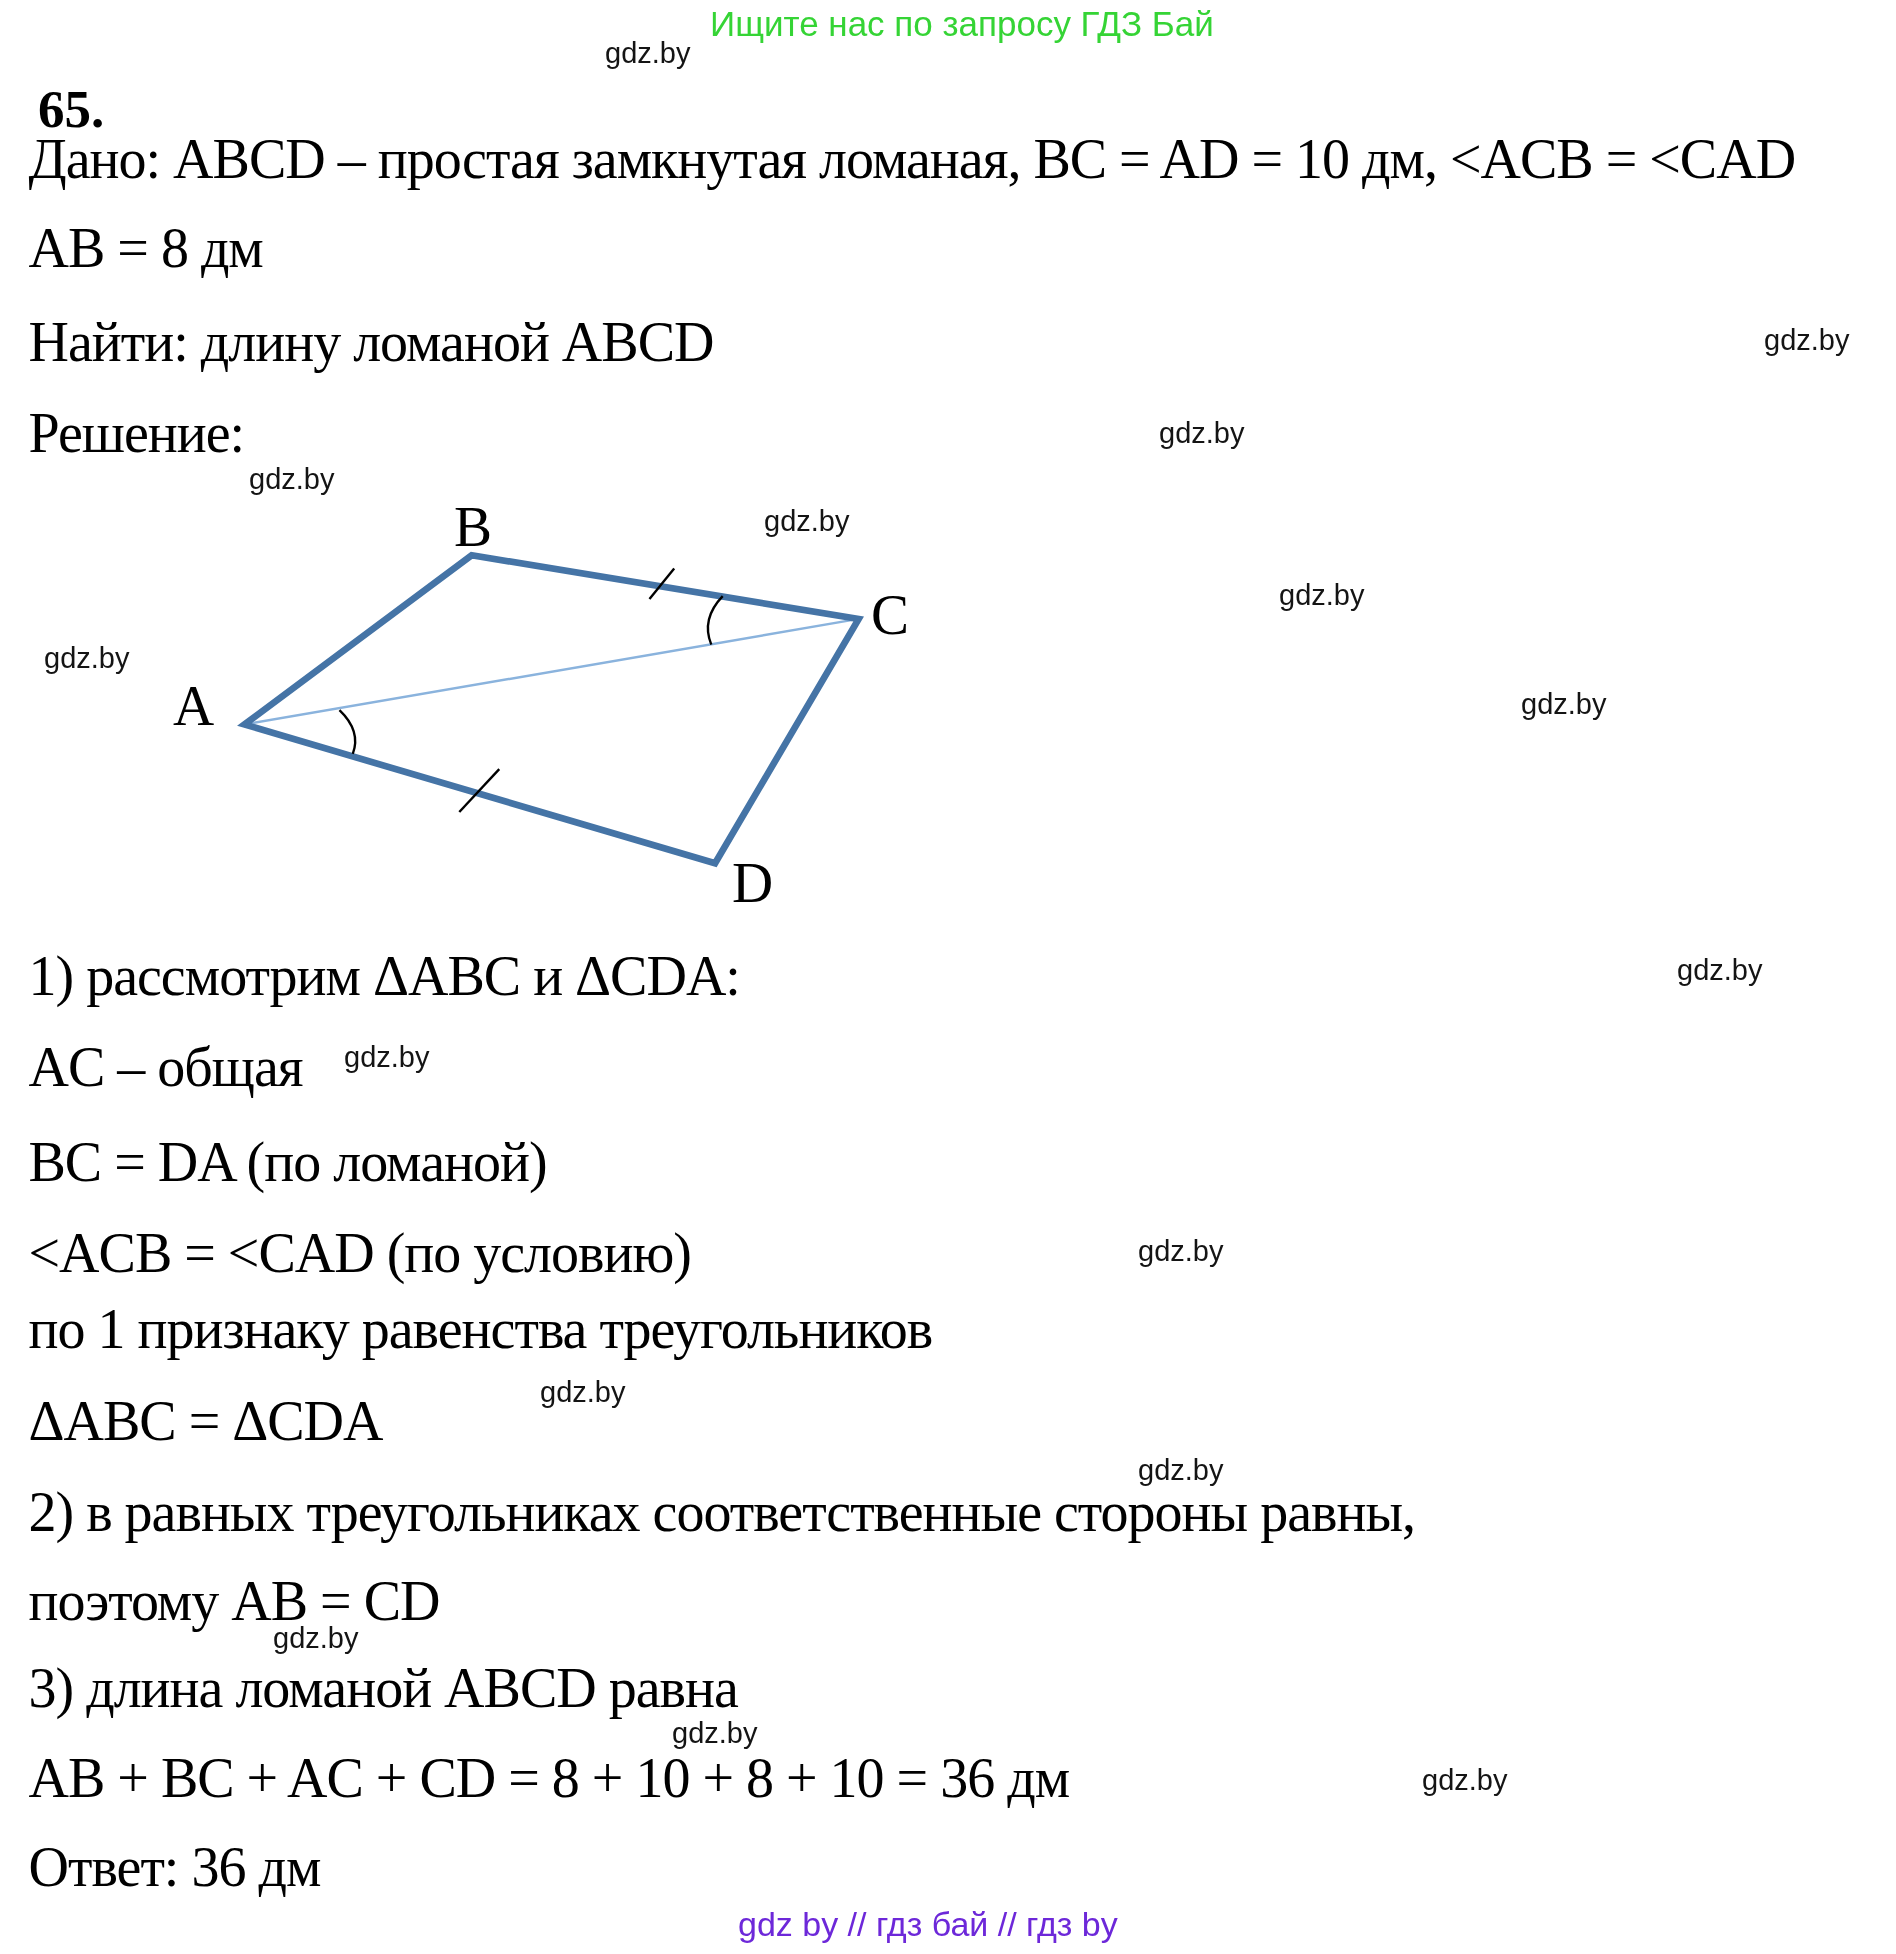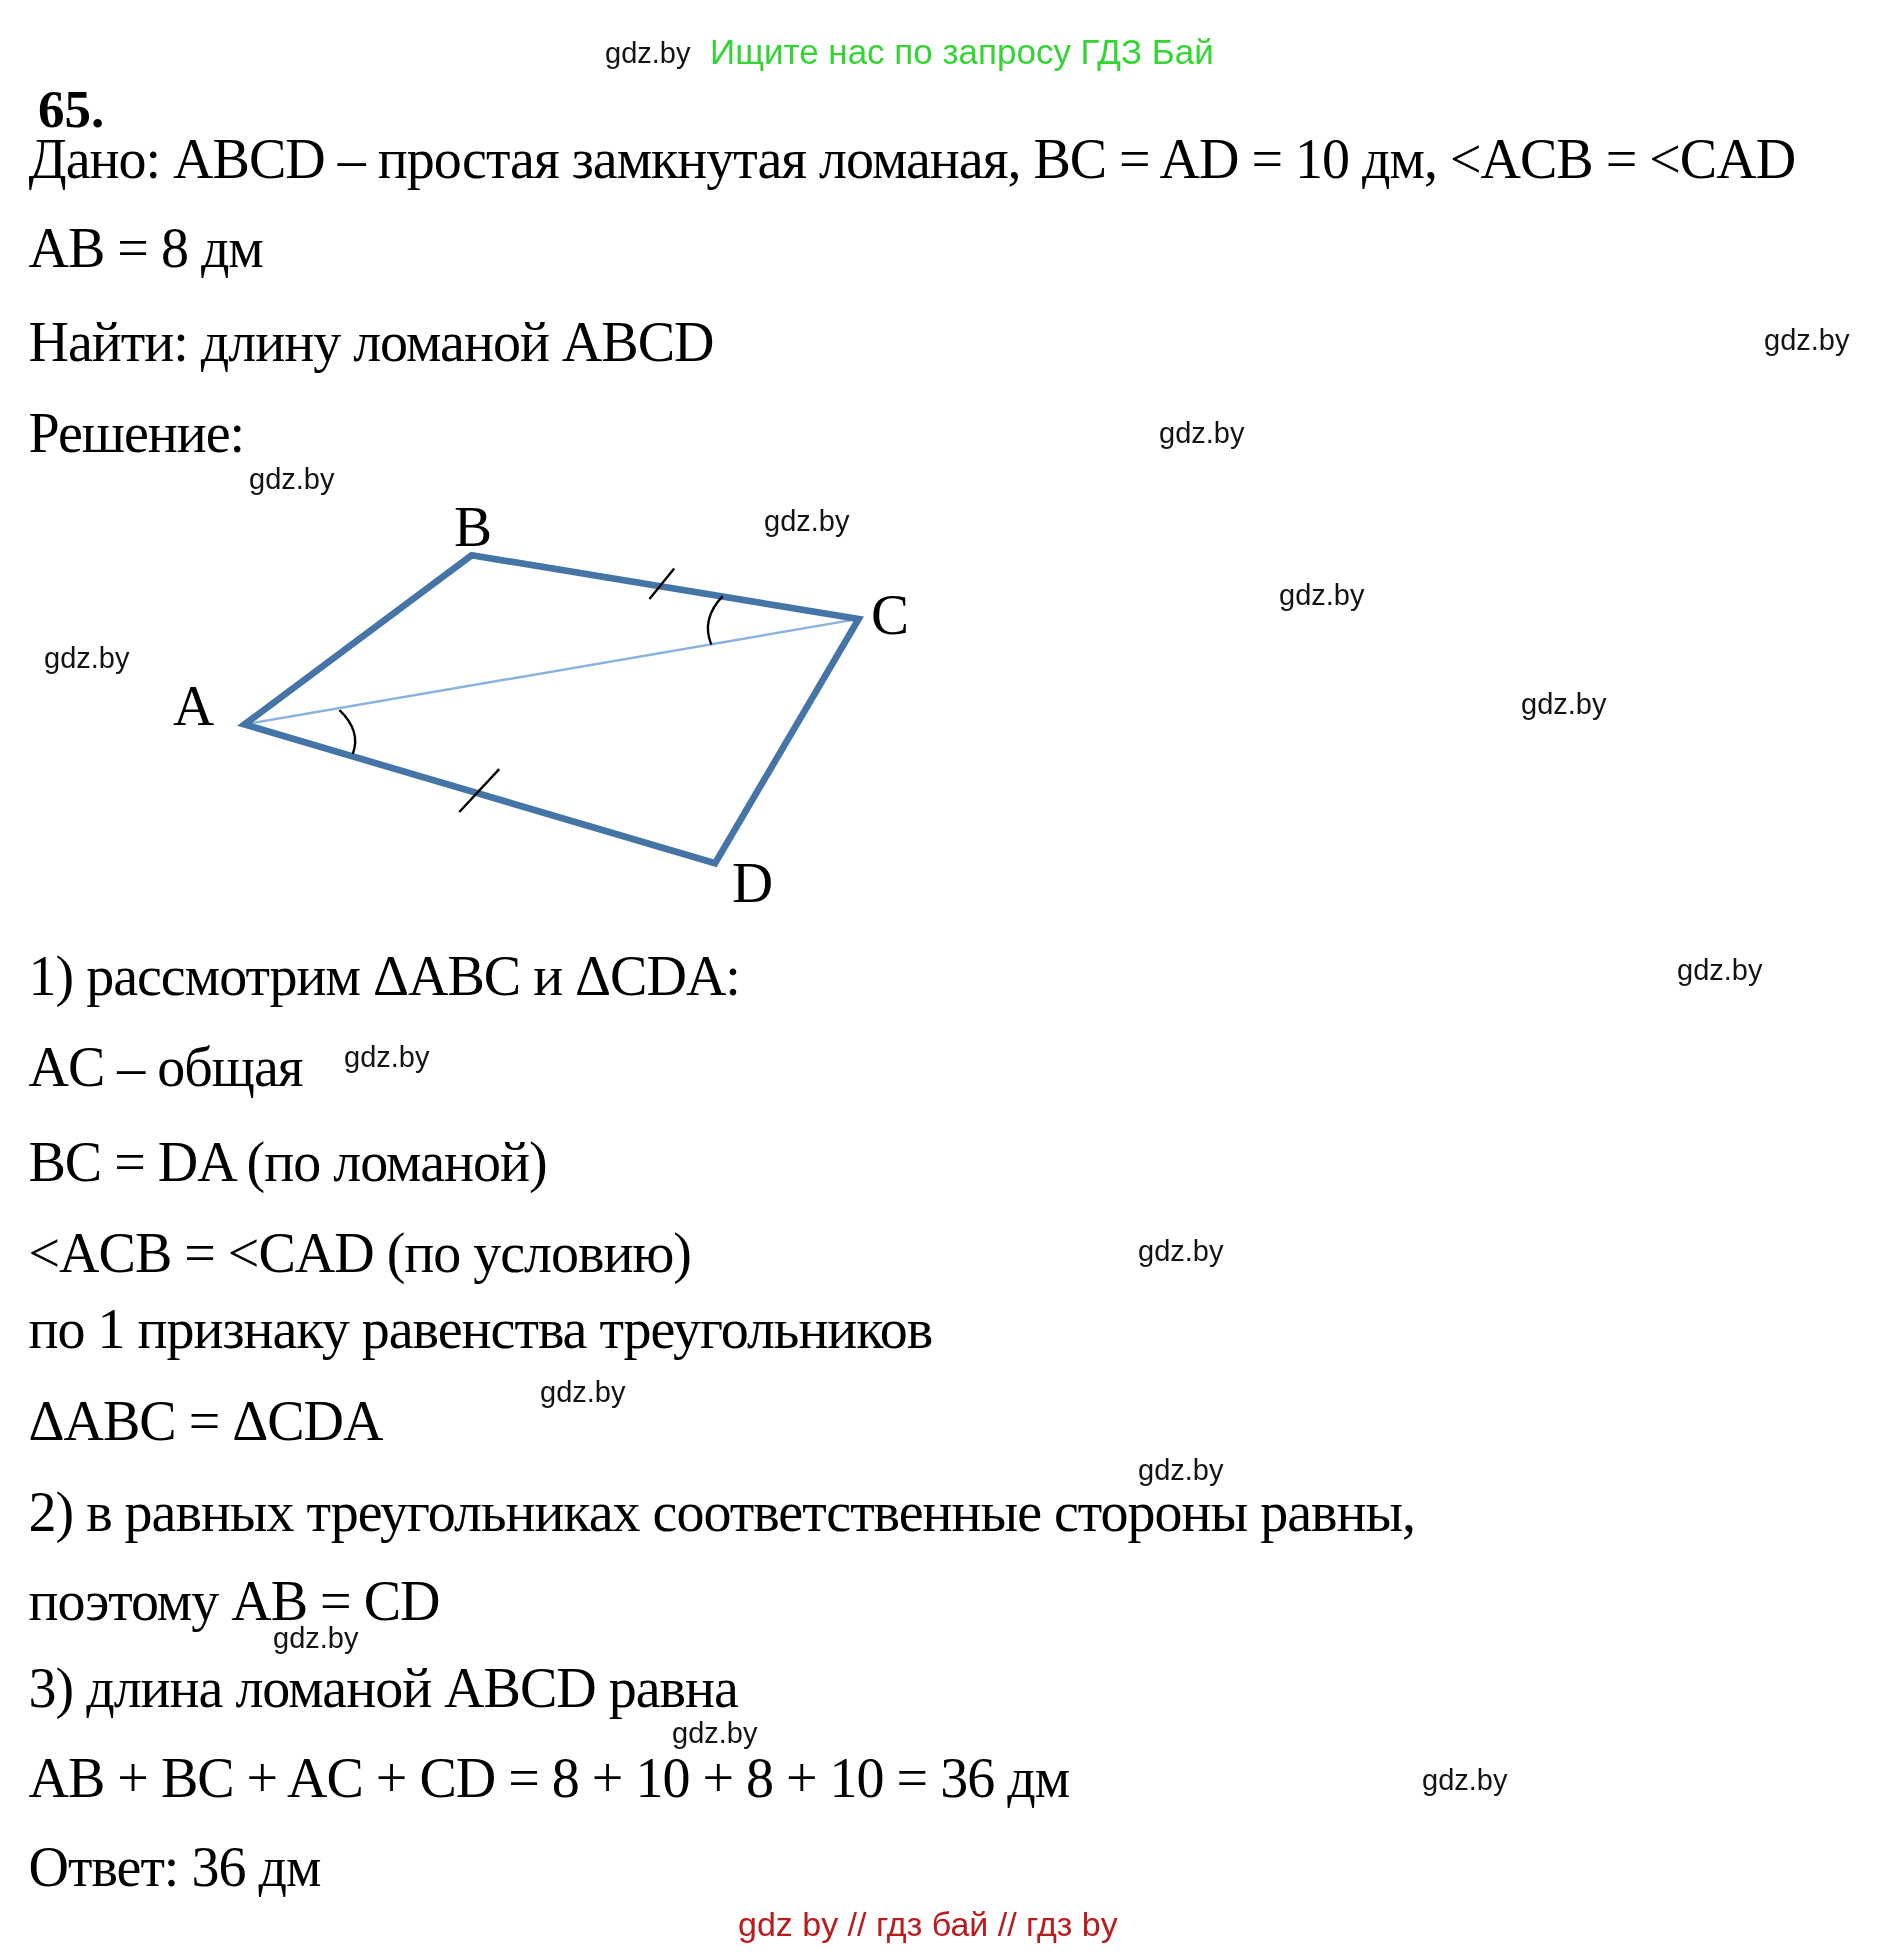--- a/index.html
+++ b/index.html
@@ -12,21 +12,20 @@
     font-family: "Liberation Serif", serif;
     color: #000000;
   }
   .promo {
     position: absolute;
     left: 710px; top: 4.8px;
     font-family: "Liberation Sans", sans-serif;
     font-size: 35px;
     line-height: 1.1;
     white-space: nowrap;
-    margin-top: 28px;
   }
   .problem-number {
     position: absolute;
     left: 38px; top: 40px;
     font-size: 53px;
     font-weight: bold;
     line-height: 1.1;
     margin-top: 40px;
   }
   .line {
@@ -111,16 +110,16 @@
   <div class="wm" style="left:44px;   top:643px">gdz.by</div>
   <div class="wm" style="left:1677px; top:955px">gdz.by</div>
   <div class="wm" style="left:344px;  top:1042px">gdz.by</div>
   <div class="wm" style="left:1138px; top:1236px">gdz.by</div>
   <div class="wm" style="left:540px;  top:1377px">gdz.by</div>
   <div class="wm" style="left:1138px; top:1455px">gdz.by</div>
   <div class="wm" style="left:273px;  top:1623px">gdz.by</div>
   <div class="wm" style="left:672px;  top:1718px">gdz.by</div>
   <div class="wm" style="left:1422px; top:1765px">gdz.by</div>
 
-  <div class="footer" style="color: #b91c1c;">gdz by  //  гдз бай  //  гдз by</div>
+  <div class="footer" style="color: #6d28d9;">gdz by  //  гдз бай  //  гдз by</div>
 
 </div>
 
 
 </body></html>

